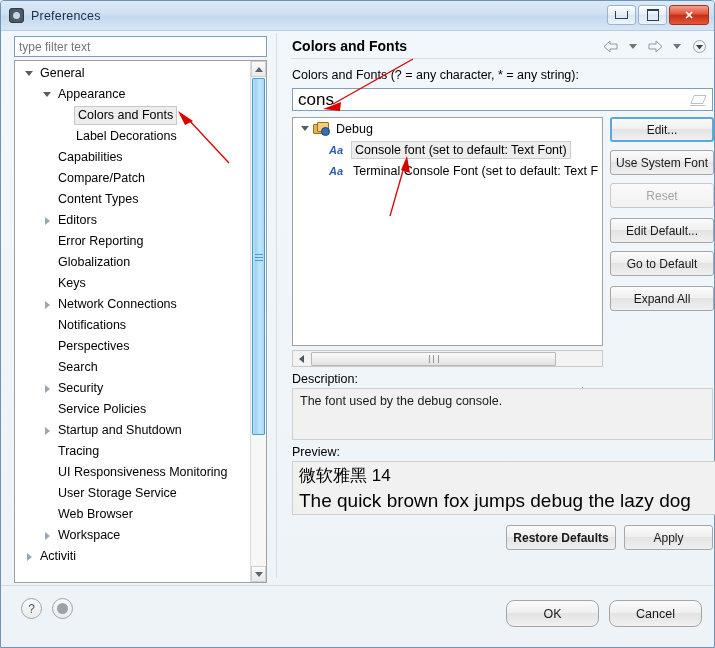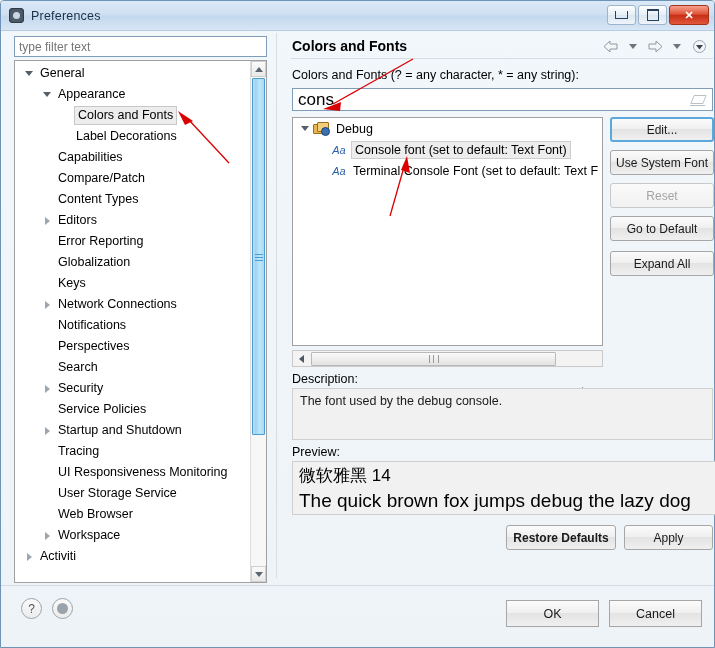--- a/index.html
+++ b/index.html
@@ -153,22 +153,22 @@
   }
   .fnode{height:21px;display:flex;align-items:center;font-size:12.5px;white-space:nowrap;}
   .fnode .twist{width:14px;flex:none;position:relative;height:13px;}
   .dbg-ico{
     width:17px;height:14px;flex:none;position:relative;margin-right:4px;
   }
   .dbg-ico .s1{position:absolute;left:0;top:2px;width:10px;height:8px;background:#e8b44f;border:1px solid #9c6f1c;border-radius:1px;}
   .dbg-ico .s2{position:absolute;left:4px;top:0;width:10px;height:8px;background:#f2cd7c;border:1px solid #9c6f1c;border-radius:1px;}
   .dbg-ico .bug{position:absolute;right:0;bottom:0;width:7px;height:7px;border-radius:50%;background:#3a6fb0;border:1px solid #1d4472;}
   .aa-ico{
-    width:20px;flex:none;font-style:italic;font-weight:normal;font-size:11px;
-    color:#2b5fa8;text-align:center;margin-right:2px;
+    width:20px;flex:none;font-style:italic;font-weight:bold;font-size:11px;
+    color:#2b5fa8;text-align:left;margin-right:2px;
   }
   .fnode.selected .flabel{
     background:#ededed;border:1px solid #cdcdcd;padding:0 3px;line-height:16px;
   }
   .flabel{padding:0 2px;}
 
   .hscroll{
     position:absolute;left:8px;top:317px;width:311px;height:17px;
     background:#f3f3f3;border:1px solid #c9c9c9;box-sizing:border-box;display:flex;align-items:center;
   }
@@ -234,21 +234,21 @@
     width:21px;height:21px;border-radius:50%;border:1px solid #9aa3ac;
     background:linear-gradient(180deg,#fafafa,#ececec);
     display:flex;align-items:center;justify-content:center;
     font-size:12px;color:#4c565f;box-sizing:border-box;
   }
   .circ.dot:after{content:"";width:11px;height:11px;border-radius:50%;background:#9aa3ac;}
   .dlg-btns{position:absolute;right:12px;top:599px;display:flex;gap:10px;}
   .dbtn{
     width:93px;height:27px;box-sizing:border-box;
     background:linear-gradient(180deg,#fbfbfb 0%,#efefef 48%,#e3e3e3 50%,#f0f0f0 100%);
-    border:1px solid #a6a6a6;border-radius:0;
+    border:1px solid #a6a6a6;border-radius:8px;
     font-family:"Liberation Sans",sans-serif;font-size:12.5px;color:#1a1a1a;
     display:flex;align-items:center;justify-content:center;cursor:default;
   }
 
   
   .anno{position:absolute;left:0;top:0;width:715px;height:648px;pointer-events:none;}
 </style>
 </head>
 <body>
 
@@ -467,20 +467,21 @@
       </div>
       <div class="hs-arrow right" style="margin-left:auto;">
           <i></i>
         </div>
     </div>
 
     <div class="side-btns" id="side-buttons">
         <div class="sbtn primary">Edit...</div>
         <div class="sbtn">Use System Font</div>
         <div class="sbtn disabled">Reset</div>
+        <div class="sbtn gap">Edit Default...</div>
         <div class="sbtn">Go to Default</div>
         <div class="sbtn gap">Expand All</div>
       </div>
 
     <div class="field-label desc-label">Description:</div>
     <div class="desc-box">
       <span>The font used by the debug console.</span>
     </div>
 
     <div class="field-label prev-label">Preview:</div>

